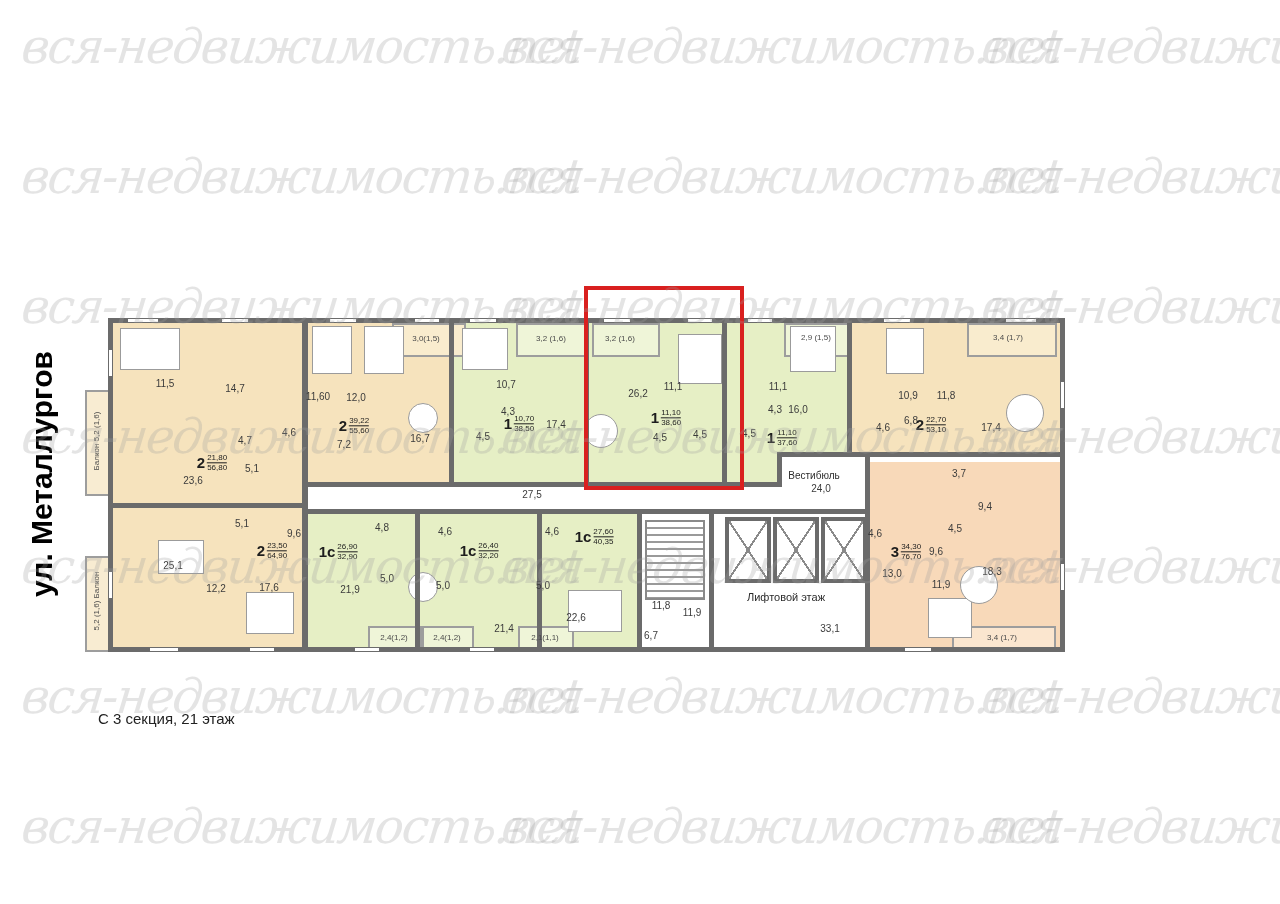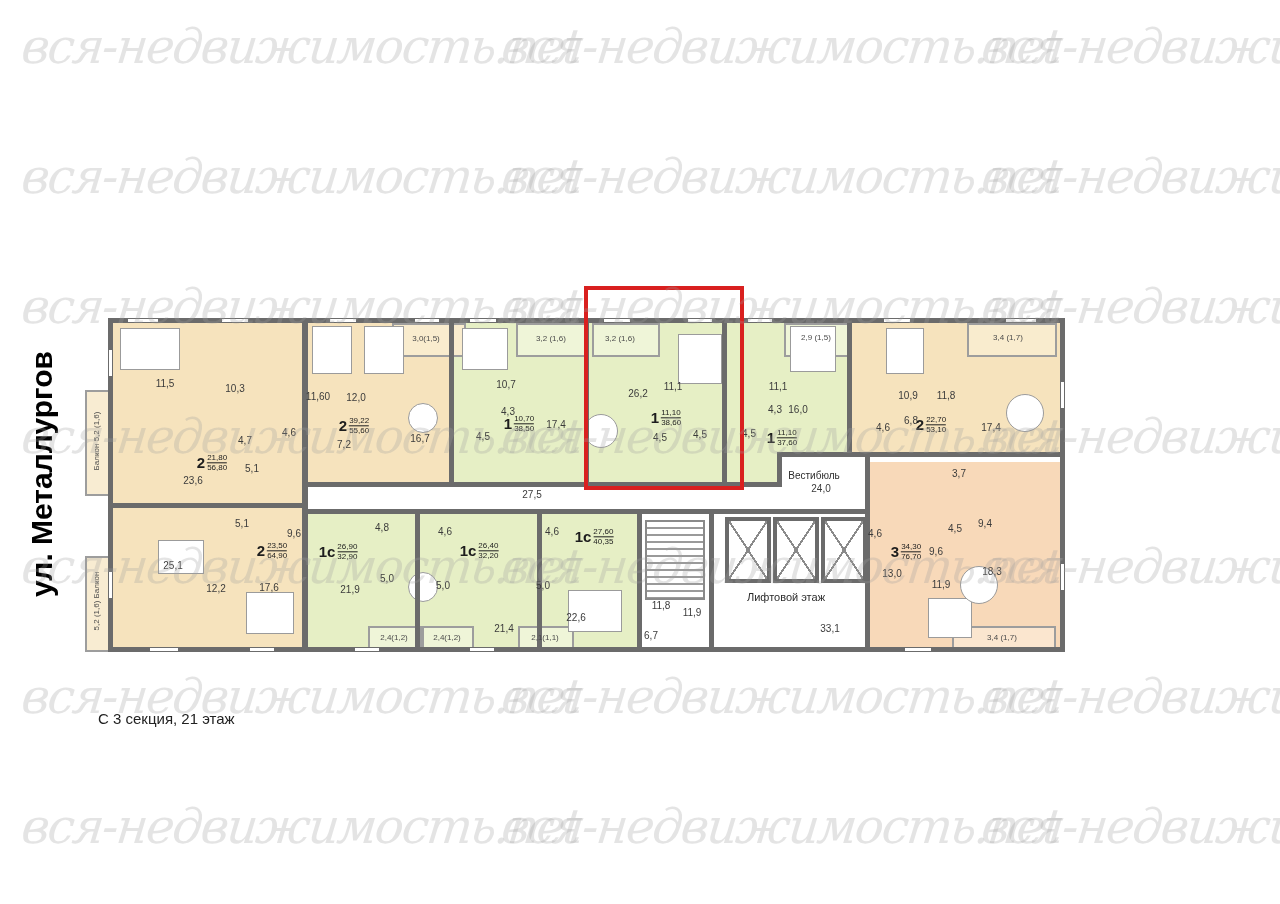--- a/index.html
+++ b/index.html
@@ -122,21 +122,21 @@
   <div class="win" style="left:109px;top:572px;width:3px;height:26px"></div>
   <div class="win" style="left:1061px;top:382px;width:3px;height:26px"></div>
   <div class="win" style="left:1061px;top:564px;width:3px;height:26px"></div>
 
   <div class="stairs" style="left:645px;top:520px;width:56px;height:76px"></div>
   <div class="shaft" style="left:725px;top:517px;width:38px;height:58px"></div>
   <div class="shaft" style="left:773px;top:517px;width:38px;height:58px"></div>
   <div class="shaft" style="left:821px;top:517px;width:38px;height:58px"></div>
 
   <span class="rm" style="left:165px;top:383px">11,5</span>
-  <span class="rm" style="left:235px;top:388px">10,3</span>
+  <span class="rm" style="left:235px;top:388px">14,7</span>
   <span class="rm" style="left:245px;top:440px">4,7</span>
   <span class="rm" style="left:252px;top:468px">5,1</span>
   <span class="rm" style="left:193px;top:480px">23,6</span>
   <div class="apt-label" style="left:212px;top:463px">
     <span class="apt-type">2</span>
     <span class="apt-areas">
         <span class="top">21,80</span>
         <span>56,80</span>
       </span>
   </div>
@@ -257,21 +257,21 @@
   <div class="apt-label" style="left:594px;top:537px">
     <span class="apt-type">1с</span>
     <span class="apt-areas">
         <span class="top">27,60</span>
         <span>40,35</span>
       </span>
   </div>
   <span class="bl" style="left:545px;top:637px">2,1(1,1)</span>
 
   <span class="rm" style="left:959px;top:473px">3,7</span>
-  <span class="rm" style="left:985px;top:523px">9,4</span>
+  <span class="rm" style="left:985px;top:506px">9,4</span>
   <span class="rm" style="left:955px;top:528px">4,5</span>
   <span class="rm" style="left:875px;top:533px">4,6</span>
   <span class="rm" style="left:936px;top:551px">9,6</span>
   <span class="rm" style="left:892px;top:573px">13,0</span>
   <span class="rm" style="left:941px;top:584px">11,9</span>
   <span class="rm" style="left:992px;top:571px">18,3</span>
   <div class="apt-label" style="left:906px;top:552px">
     <span class="apt-type">3</span>
     <span class="apt-areas">
         <span class="top">34,30</span>

